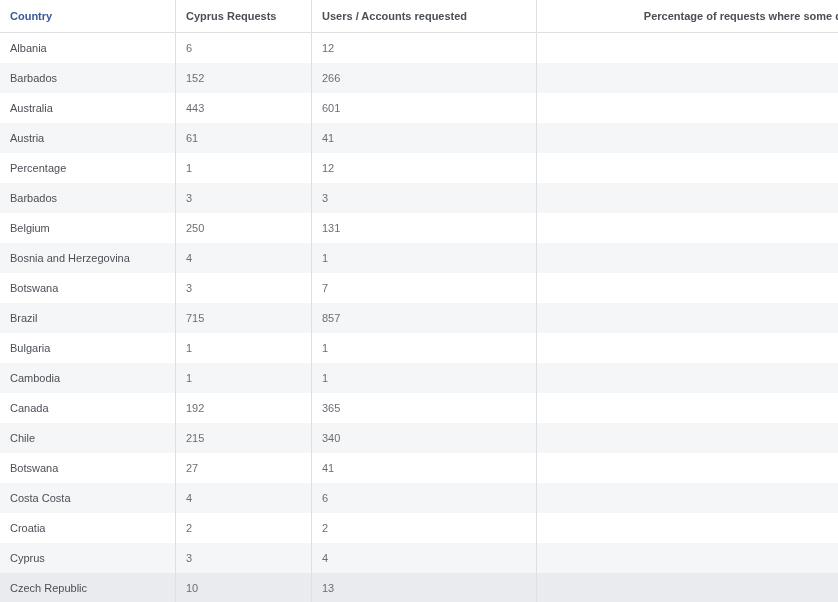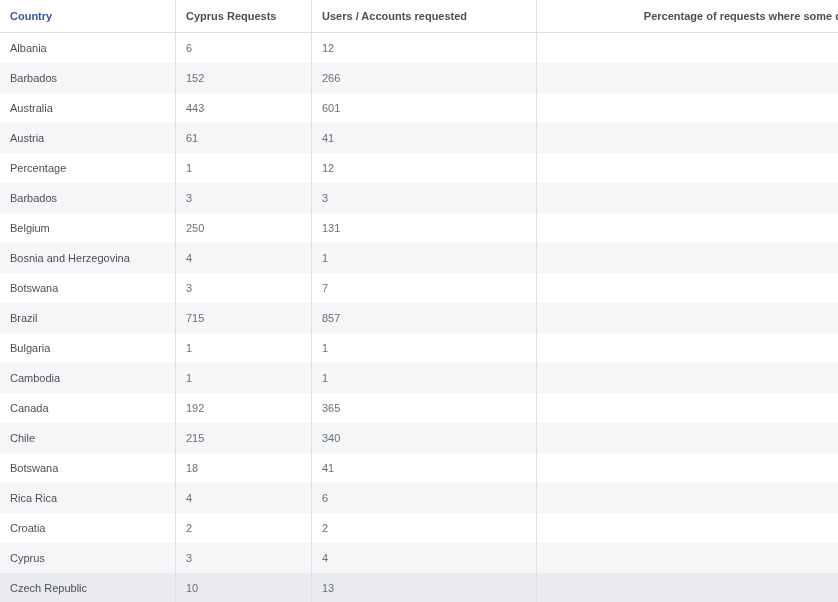--- a/index.html
+++ b/index.html
@@ -190,26 +190,26 @@
         <td class="cell-pct">44 %</td>
       </tr>
       <tr class="row-even">
         <td class="cell-country">Chile</td>
         <td class="cell-total">215</td>
         <td class="cell-users">340</td>
         <td class="cell-pct">68 %</td>
       </tr>
       <tr class="row-odd">
         <td class="cell-country">Botswana</td>
-        <td class="cell-total">18</td>
+        <td class="cell-total">27</td>
         <td class="cell-users">41</td>
         <td class="cell-pct">15 %</td>
       </tr>
       <tr class="row-even">
-        <td class="cell-country">Rica Rica</td>
+        <td class="cell-country">Costa Costa</td>
         <td class="cell-total">4</td>
         <td class="cell-users">6</td>
         <td class="cell-pct">0 %</td>
       </tr>
       <tr class="row-odd">
         <td class="cell-country">Croatia</td>
         <td class="cell-total">2</td>
         <td class="cell-users">2</td>
         <td class="cell-pct">0 %</td>
       </tr>

